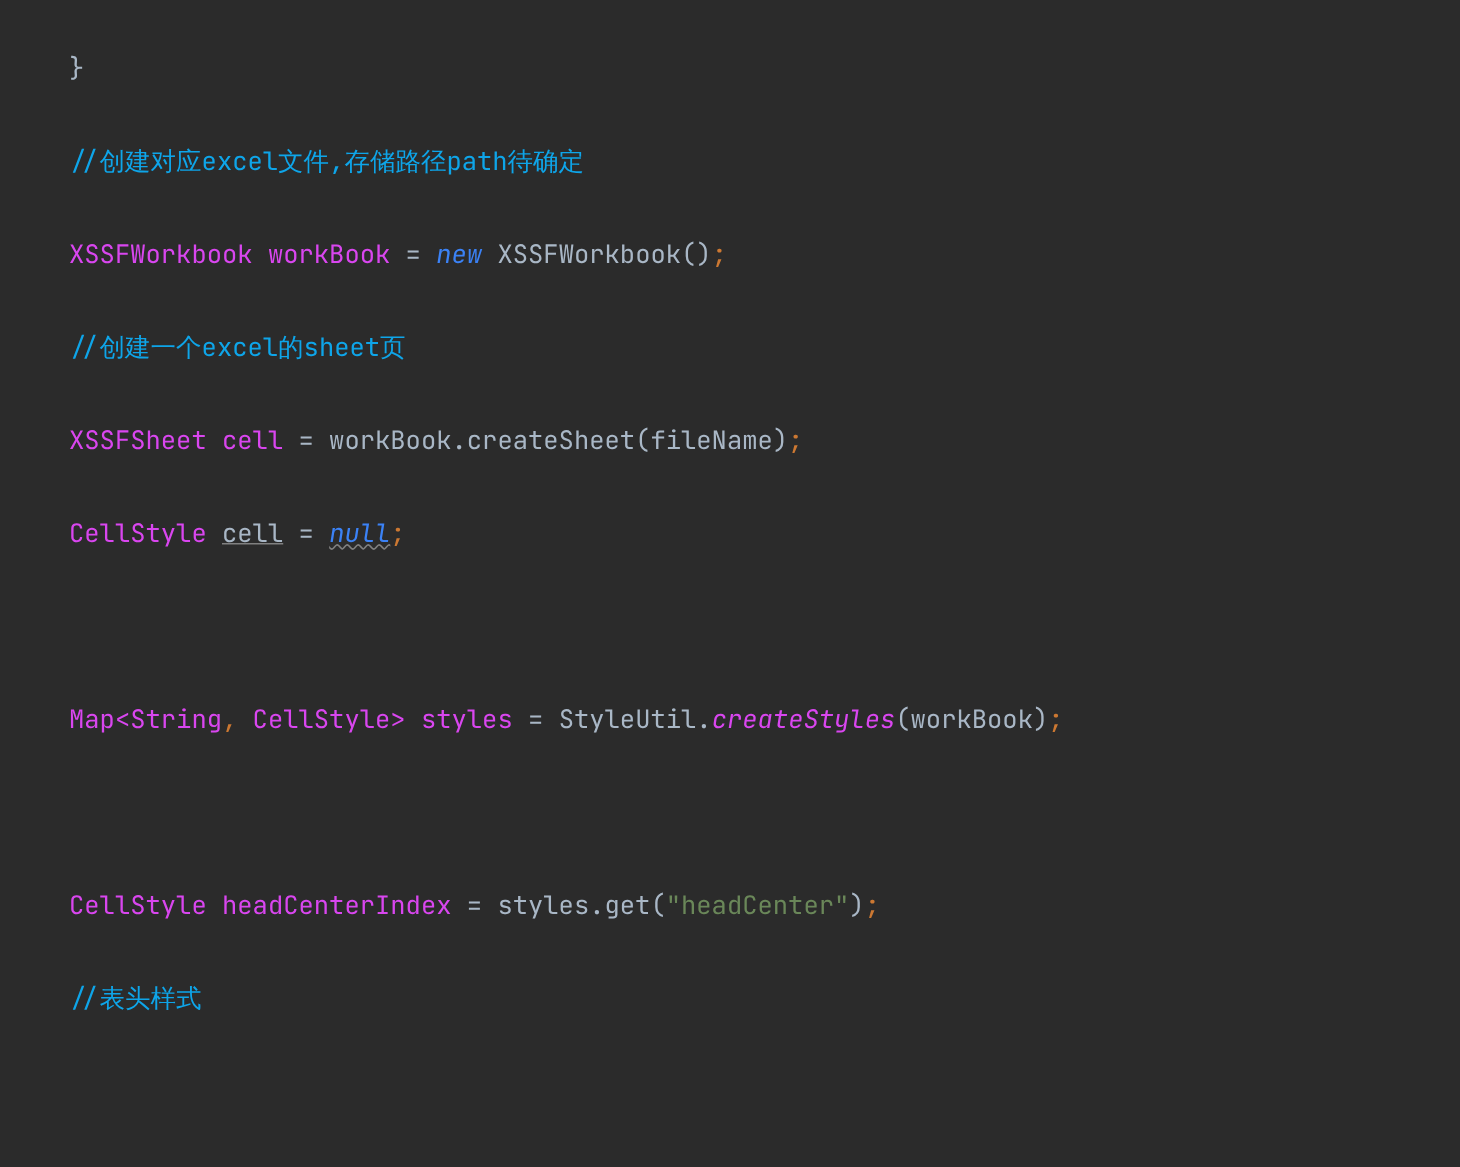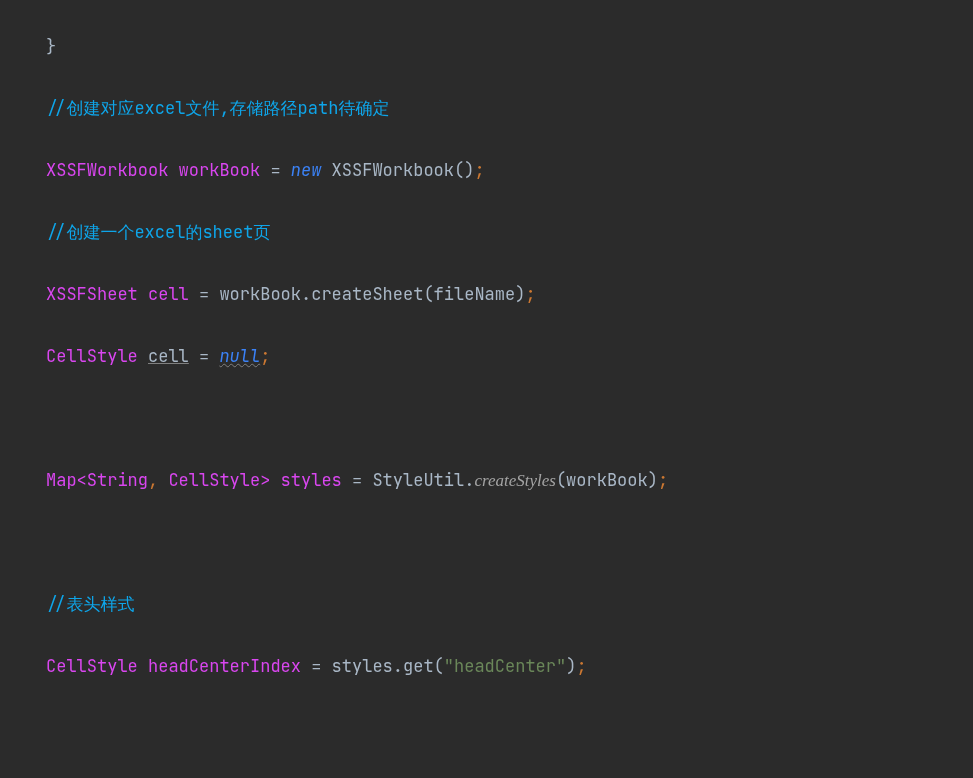--- a/index.html
+++ b/index.html
@@ -16,41 +16,41 @@
   }
   .code {
     padding: 0 0 0 46px;
     white-space: pre;
   }
   .line { display: block; position: relative; }
   .comment { color: #0ea5e9; }
   .keyword { color: #3b82f6; font-style: italic; }
   .type { color: #d946ef; }
   .string { color: #6a8759; }
-  .method-italic { color: #a3a3a3; font-style: italic; font-family: Liberation Serif, serif; }
+  .method-italic { color: #d946ef; font-style: italic; }
   .punct { color: #cc7832; }
   .paren { color: #a9b7c6; }
   .underline { text-decoration: underline; text-decoration-color: #808080; text-decoration-style: solid; }
   .wavy { text-decoration: underline wavy #808080; text-decoration-thickness: 1px; }
 </style>
 </head>
 <body>
 
 <div class="code">
 <span class="line"><span class="paren">}</span></span>
 <span class="line"><span class="comment">//创建对应excel文件,存储路径path待确定</span></span>
 <span class="line"><span class="type">XSSFWorkbook workBook </span><span class="paren">= </span><span class="keyword">new</span><span class="paren"> XSSFWorkbook()</span><span class="punct">;</span></span>
 <span class="line"><span class="comment">//创建一个excel的sheet页</span></span>
 <span class="line"><span class="type">XSSFSheet cell </span><span class="paren">=</span><span class="paren"> workBook.createSheet(fileName)</span><span class="punct">;</span></span>
 <span class="line"><span class="type">CellStyle </span><span class="underline">cell</span><span class="paren"> = </span><span class="keyword wavy">null</span><span class="punct">;</span></span>
 <span class="line"> </span>
 <span class="line"><span class="type">Map&lt;String</span><span class="punct">,</span><span class="type"> CellStyle&gt; styles </span><span class="paren">=</span><span class="paren"> StyleUtil.</span><span class="method-italic">createStyles</span><span class="paren">(workBook)</span><span class="punct">;</span></span>
 <span class="line"> </span>
+<span class="line"><span class="type">CellStyle headCenterIndex </span><span class="paren">=</span><span class="paren"> styles.get(</span><span class="string">"headCenter"</span><span class="paren">)</span><span class="punct">;</span></span>
 <span class="line"><span class="comment">//表头样式</span></span>
-<span class="line"><span class="type">CellStyle headCenterIndex </span><span class="paren">=</span><span class="paren"> styles.get(</span><span class="string">"headCenter"</span><span class="paren">)</span><span class="punct">;</span></span>
 <span class="line"></span>
 
 
 
 
 
 
 </div>
 
 </body></html>

